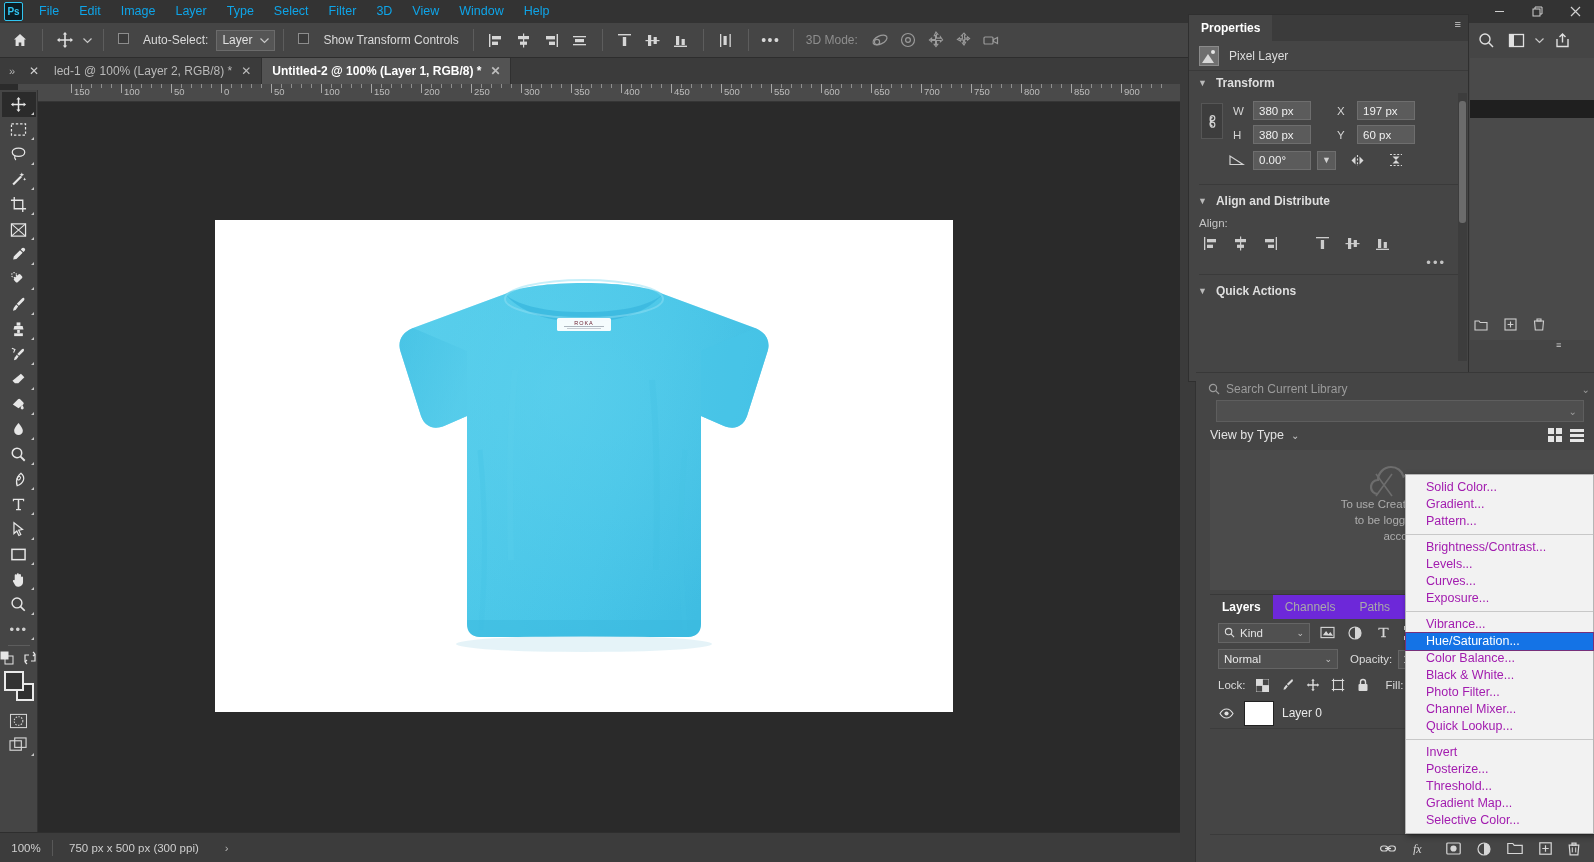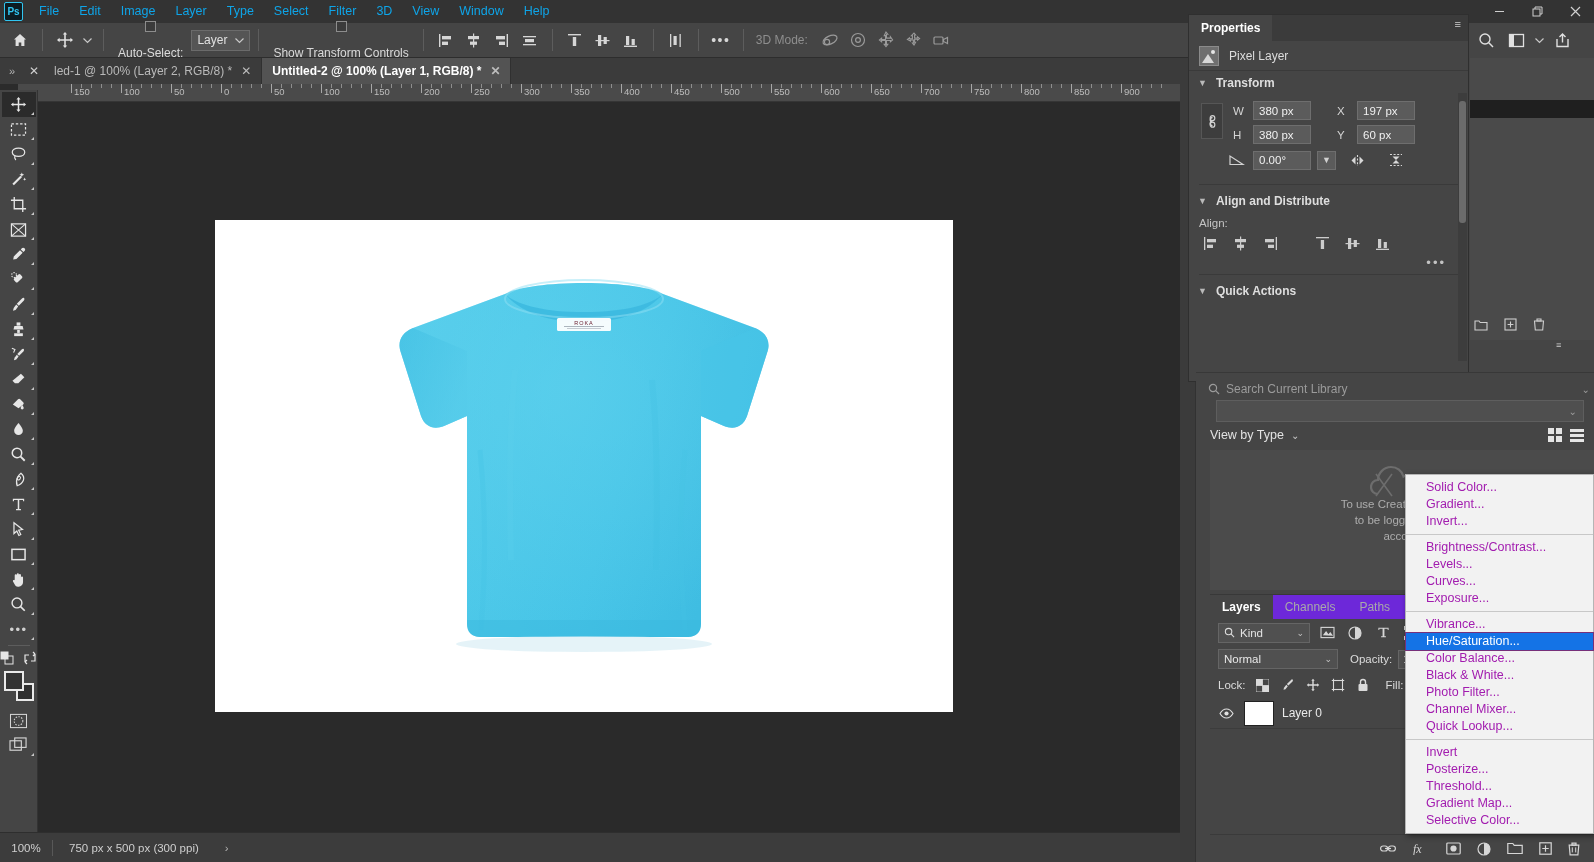--- a/index.html
+++ b/index.html
@@ -34,21 +34,21 @@
     color:#cfcfcf; font-size:12px; }
 
   
   .optionsbar {
     position:absolute; left:0; top:23px; width:1594px; height:35px;
     background:#454545; border-bottom:1px solid #2d2d2d;
     display:flex; align-items:center; padding-left:6px;
   }
   .ob-btn { width:28px; height:26px; display:flex; align-items:center; justify-content:center; color:#d6d6d6; }
   .ob-sep { width:1px; height:22px; background:#5d5d5d; margin:0 8px; }
-  .ob-check { display:flex; align-items:center; gap:14px; margin-left:6px;flex-direction:column; }
+  .ob-check { display:flex; gap:14px; margin-left:6px; }
   .cbox { width:11px; height:11px; border:1px solid #8d8d8d; background:#3b3b3b; }
   .ob-label { font-size:12px; color:#dadada; white-space:nowrap; }
   .ob-select {
     height:21px; min-width:56px; background:#555; border:1px solid #6b6b6b;
     color:#e0e0e0; font-size:12px; display:flex; align-items:center;
     justify-content:space-between; padding:0 5px; margin-left:8px;
   }
   .ob-label-dim { color:#8e8e8e; font-size:12px; margin:0 8px 0 4px; }
   .dots { letter-spacing:1.5px; font-size:14px; color:#d6d6d6; }
 
@@ -1250,21 +1250,21 @@
             <path d="M4 1.2h4v2H4z" fill="none" stroke="#d6d6d6" stroke-width="1.2"></path>
             <path d="M4.3 5.4v5M7.7 5.4v5" stroke="#d6d6d6" stroke-width="1"></path>
           </svg>
       </span>
     </div>
   </div>
 
   <div class="adj-menu" id="adj-menu">
       <div class="adj-item">Solid Color...</div>
       <div class="adj-item">Gradient...</div>
-      <div class="adj-item">Invert...</div>
+      <div class="adj-item">Pattern...</div>
       <div class="adj-div"></div>
       <div class="adj-item">Brightness/Contrast...</div>
       <div class="adj-item">Levels...</div>
       <div class="adj-item">Curves...</div>
       <div class="adj-item">Exposure...</div>
       <div class="adj-div"></div>
       <div class="adj-item">Vibrance...</div>
       <div class="adj-item highlight">Hue/Saturation...</div>
       <div class="adj-item">Color Balance...</div>
       <div class="adj-item">Black &amp; White...</div>

